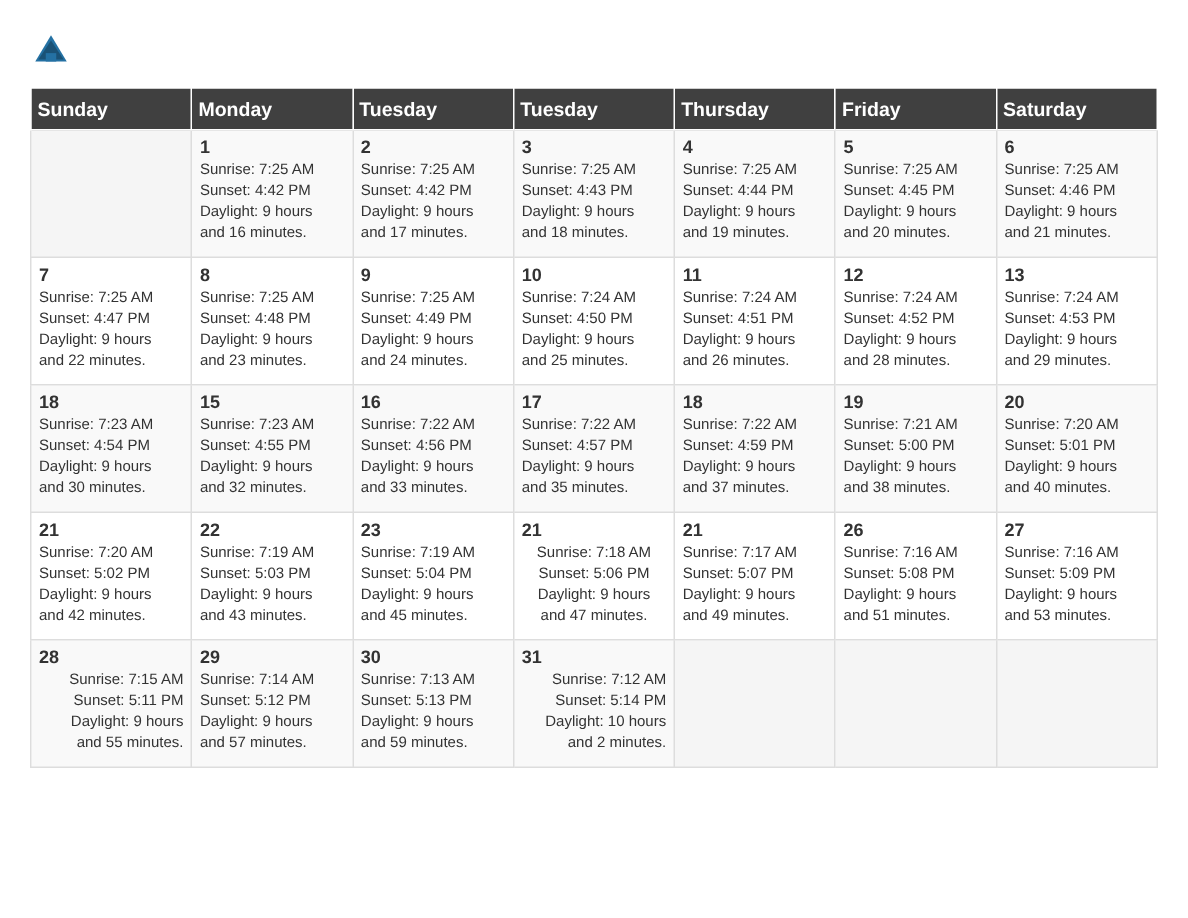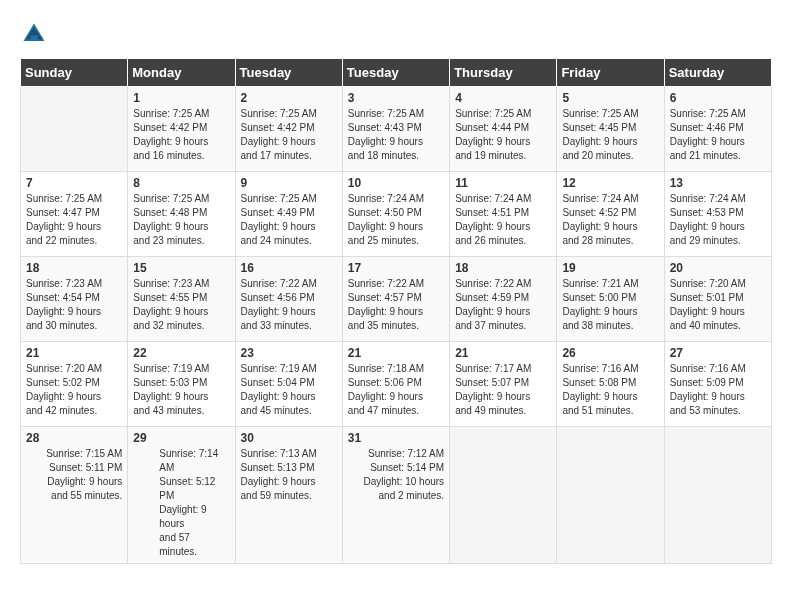--- a/index.html
+++ b/index.html
@@ -289,21 +289,21 @@
         </td>
         <td>
           <span class="day-number">23</span>
           <div class="day-info" style="white-space: pre-line;">Sunrise: 7:19 AM
 Sunset: 5:04 PM
 Daylight: 9 hours
 and 45 minutes.</div>
         </td>
         <td>
           <span class="day-number">21</span>
-          <div class="day-info" style="white-space: pre-line;">Sunrise: 7:18 AM
+          <div class="day-info" style="white-space: pre-line; text-align: center;">Sunrise: 7:18 AM
 Sunset: 5:06 PM
 Daylight: 9 hours
 and 47 minutes.</div>
         </td>
         <td>
           <span class="day-number">21</span>
           <div class="day-info" style="white-space: pre-line;">Sunrise: 7:17 AM
 Sunset: 5:07 PM
 Daylight: 9 hours
 and 49 minutes.</div>
@@ -326,21 +326,21 @@
       <tr>
         <td>
           <span class="day-number">28</span>
           <div class="day-info" style="white-space: pre-line; text-align: right;">Sunrise: 7:15 AM
 Sunset: 5:11 PM
 Daylight: 9 hours
 and 55 minutes.</div>
         </td>
         <td>
           <span class="day-number">29</span>
-          <div class="day-info" style="white-space: pre-line; margin-left: 26px;">Sunrise: 7:14 AM
+          <div class="day-info" style="white-space: pre-line;">Sunrise: 7:14 AM
 Sunset: 5:12 PM
 Daylight: 9 hours
 and 57 minutes.</div>
         </td>
         <td>
           <span class="day-number">30</span>
           <div class="day-info" style="white-space: pre-line;">Sunrise: 7:13 AM
 Sunset: 5:13 PM
 Daylight: 9 hours
 and 59 minutes.</div>

